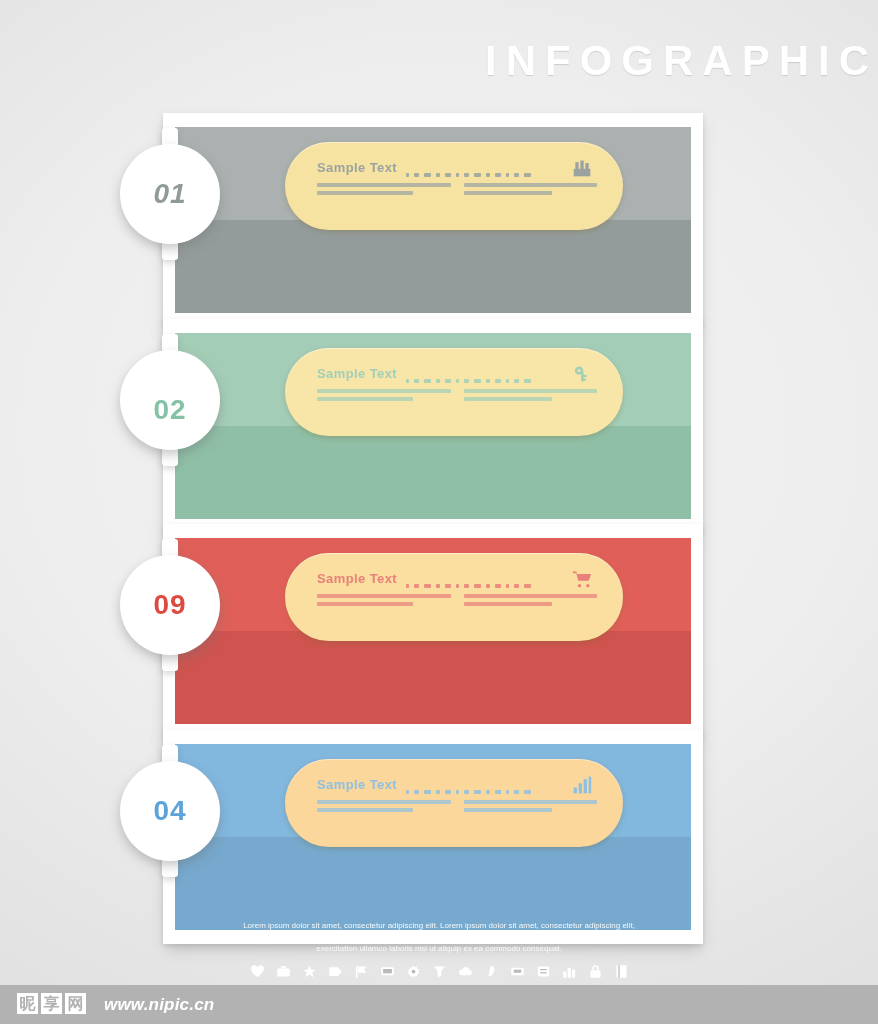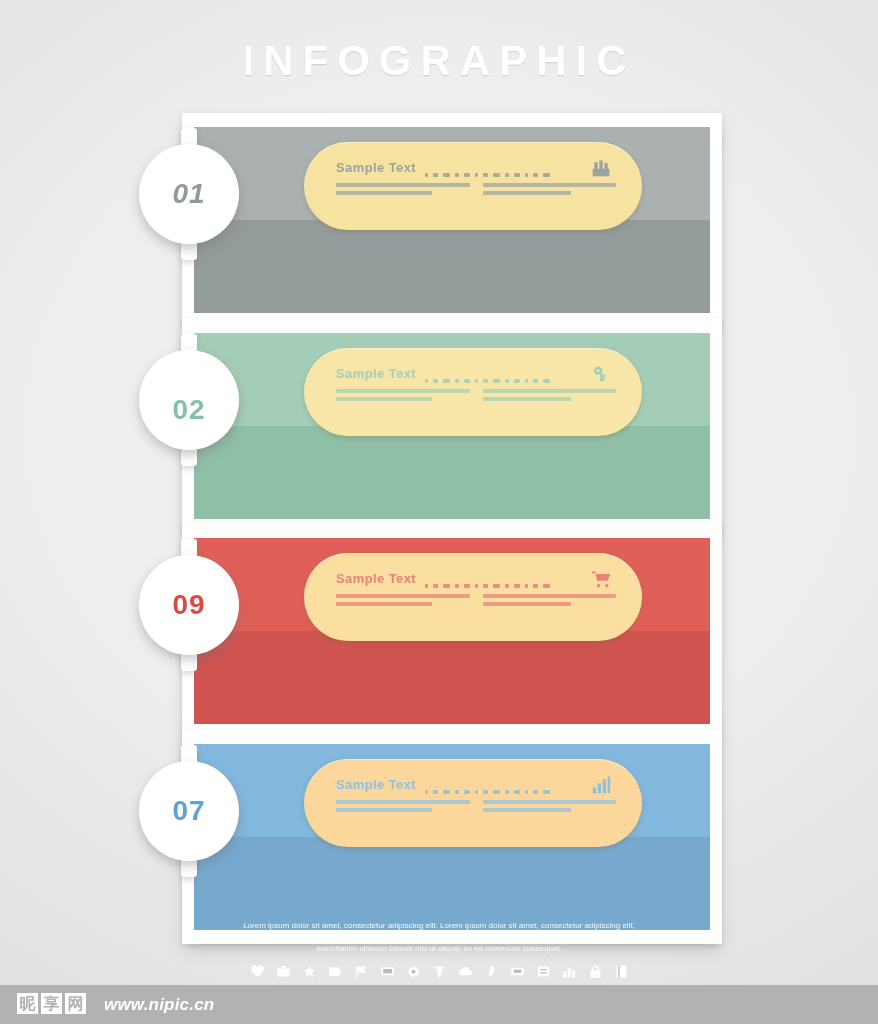--- a/index.html
+++ b/index.html
@@ -18,33 +18,33 @@
     background: radial-gradient(ellipse 120% 90% at 50% 42%, #f2f2f2 0%, #eeeeee 38%, #e2e2e2 70%, #d6d6d6 100%);
     overflow: hidden;
   }
 
   
   #title {
     position: absolute;
     top: 37px;
     left: 0;
     width: 878px;
-    text-align: center;
+    text-align: right;
     font-size: 42px;
     font-weight: bold;
     letter-spacing: 9px;
     color: #ffffff;
     text-shadow: 0 1px 1px rgba(150,150,150,0.35);
     user-select: none;
   }
 
   
   .row {
     position: absolute;
-    left: 182px;
+    left: 163px;
     width: 540px;
     height: 214px;
   }
   .row-1 { top: 113px; }
   .row-2 { top: 319px; }
   .row-3 { top: 524px; }
   .row-4 { top: 730px; }
 
   
   .frame {
@@ -399,21 +399,21 @@
           </div>
           <div class="cap-col">
             <div class="tline" style="background: rgb(142, 192, 226); width: 100%;"></div>
             <div class="tline" style="background: rgb(142, 192, 226); width: 66%;"></div>
           </div>
         </div>
       </div>
       <div class="badge">
         <div class="badge-stem"></div>
         <div class="badge-circle">
-          <div class="badge-num" style="color: rgb(91, 163, 216);">07</div>
+          <div class="badge-num" style="color: rgb(91, 163, 216);">04</div>
         </div>
       </div>
     </div>
 
   <div id="footer-text">Lorem ipsum dolor sit amet, consectetur adipiscing elit. Lorem ipsum dolor sit amet, consectetur adipiscing elit, sed do eiusmod tempor incididunt ut labore et dolore magna aliqua ut enim ad minim veniam quis nostrud exercitation ullamco laboris nisi ut aliquip ex ea commodo consequat.</div>
 
   <div id="footer-icons">
       <div class="fi">
         <svg width="15" height="15" viewBox="0 0 24 24" fill="#ffffff">
           <path d="M12 21S2 14 2 8.2A5 5 0 0 1 12 6a5 5 0 0 1 10 2.2C22 14 12 21 12 21z"></path>

